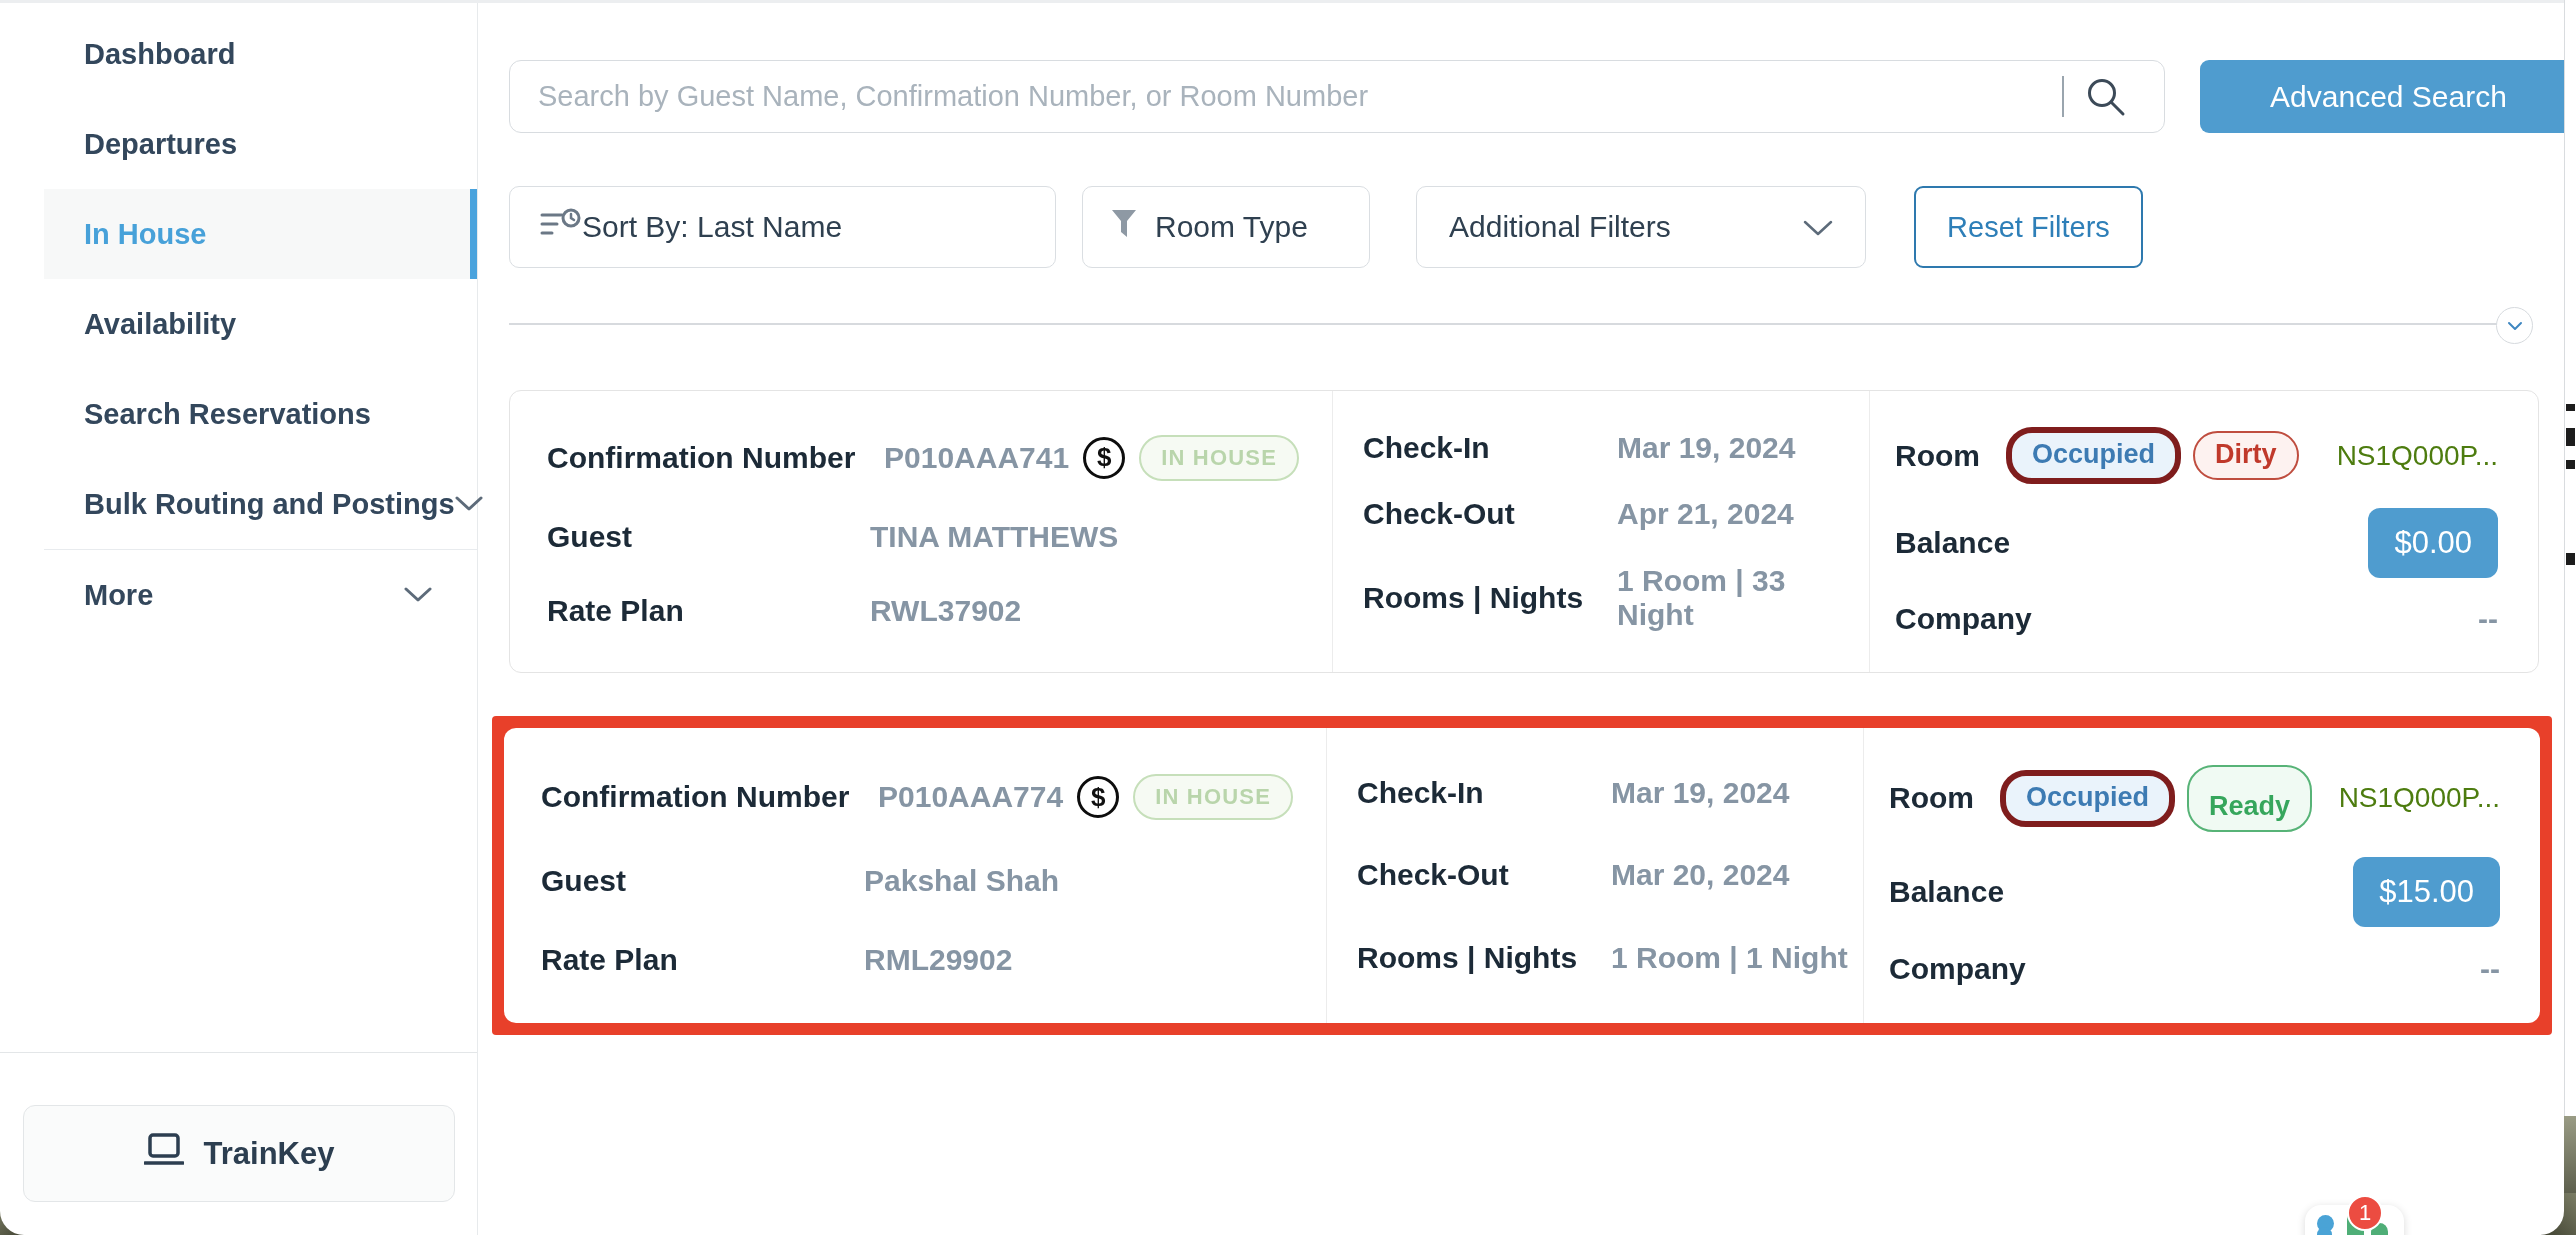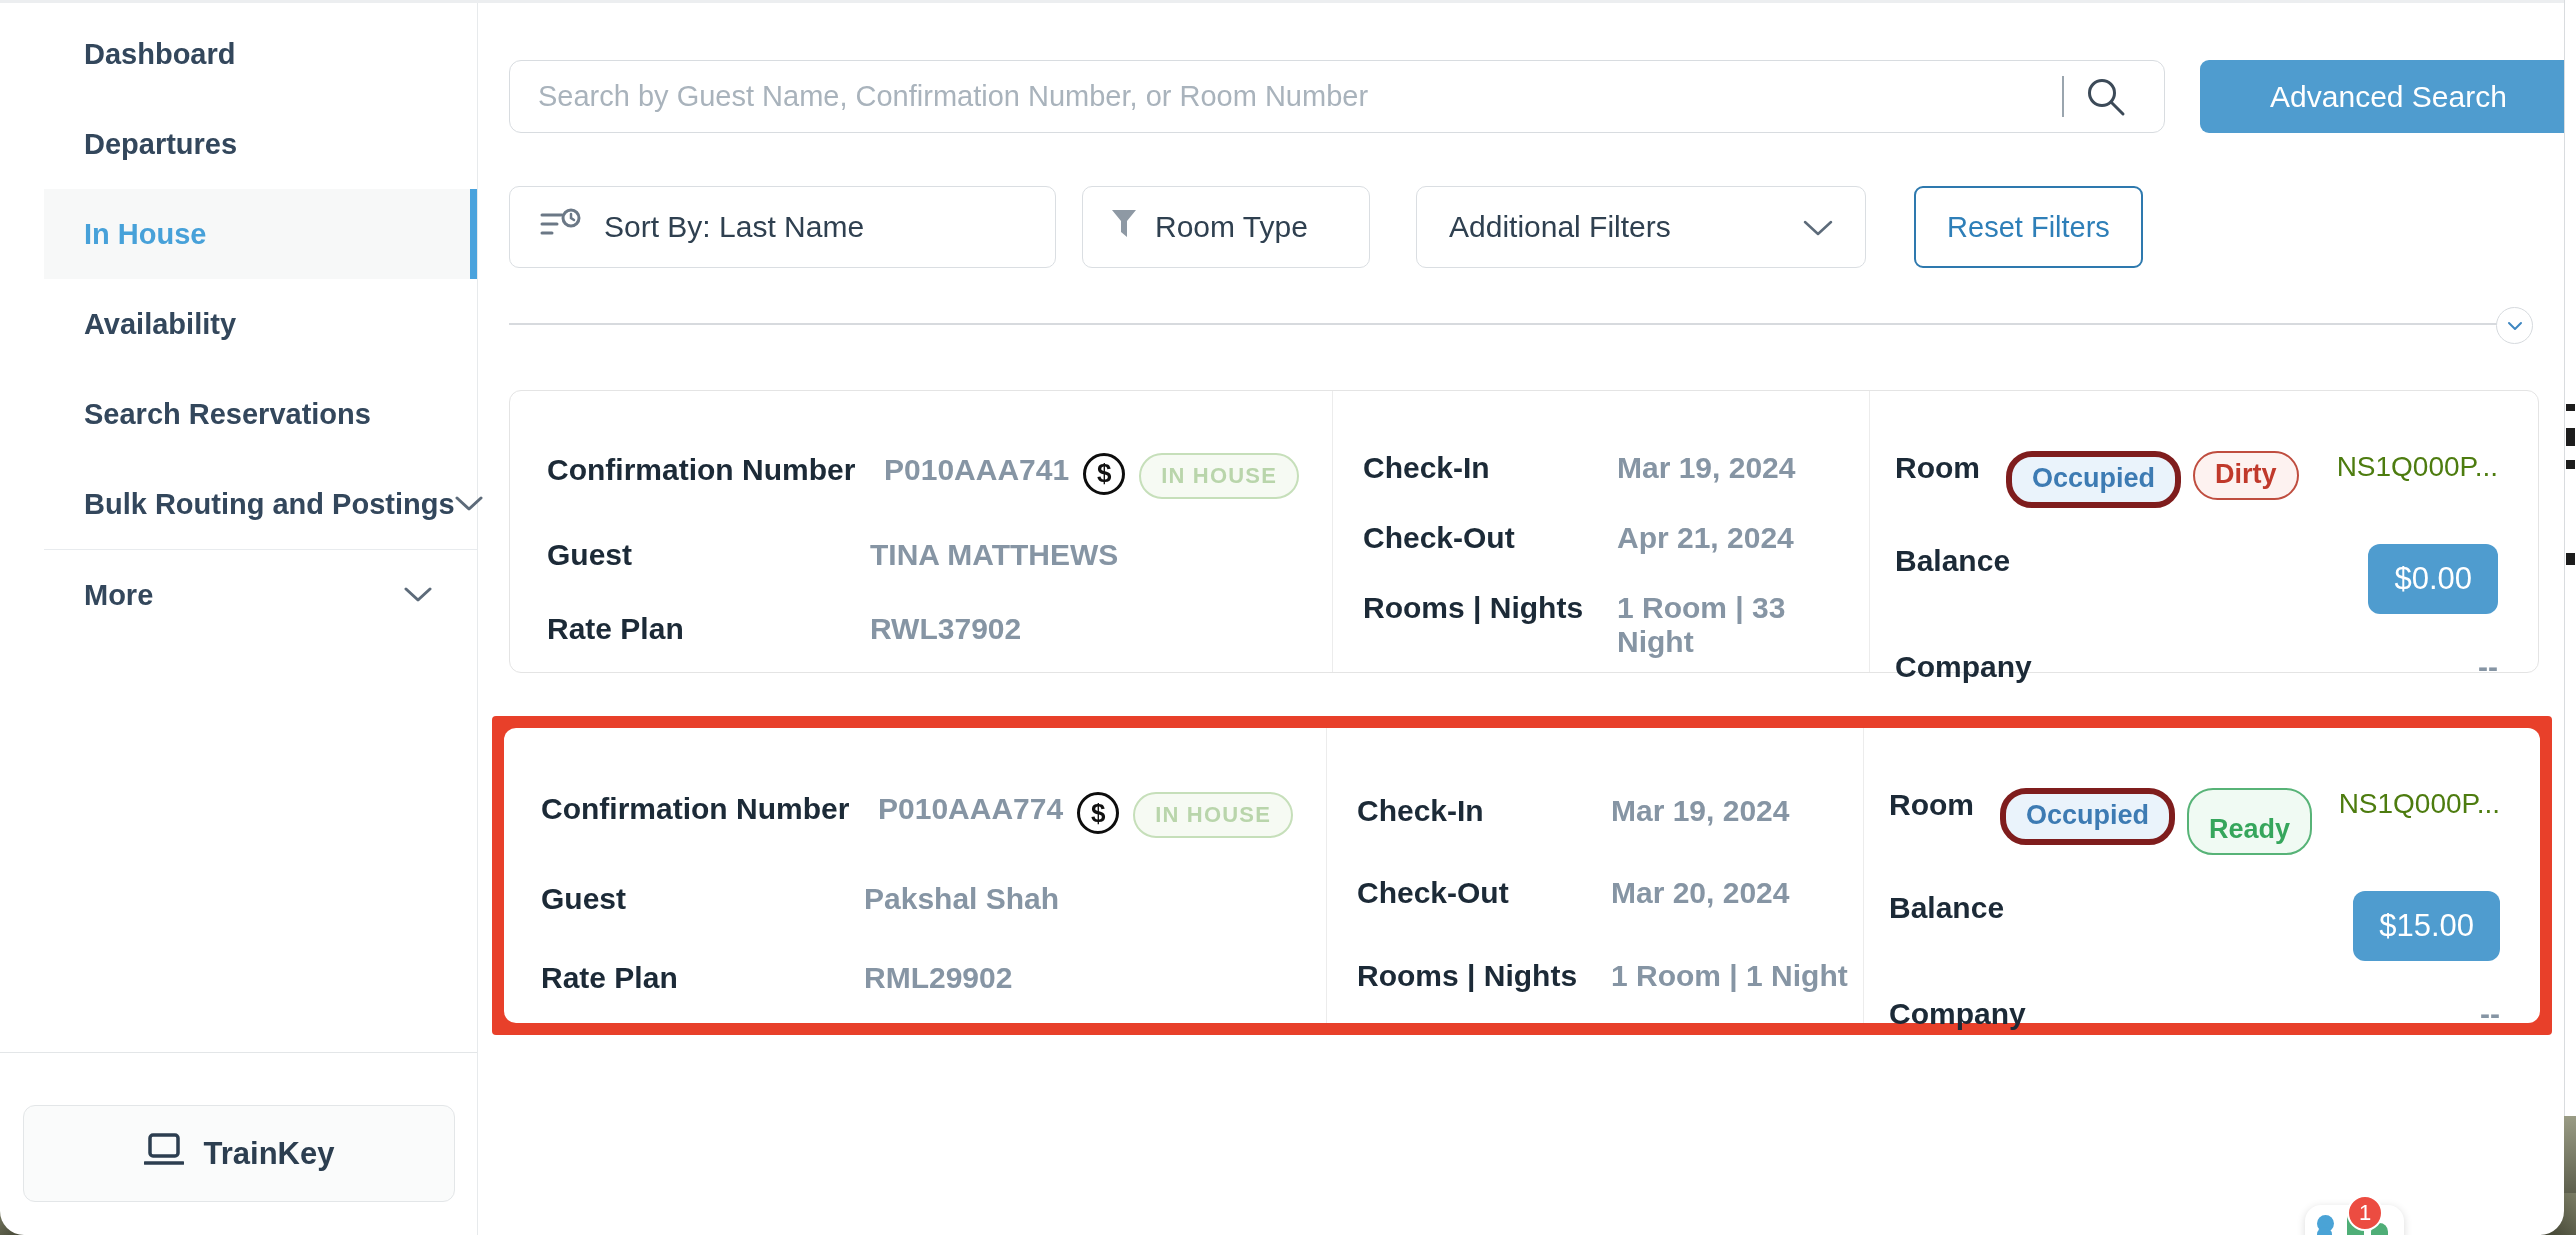--- a/index.html
+++ b/index.html
@@ -28,21 +28,21 @@
                   font-family:"Liberation Sans", sans-serif; font-size:29px; color:#3c4a58; outline:none; }
   .search-input::placeholder { color:#a9b3bc; }
   .search-sep { position:absolute; right:101px; top:16px; width:2px; height:41px; background:#9aa5ae; }
   .search-icon { position:absolute; right:38px; top:16px; cursor:pointer; }
 
   .advanced-btn { position:absolute; left:2200px; top:60px; width:377px; height:73px; background:#4f9ccf; border:none;
                   border-radius:9px; color:#fff; font-family:"Liberation Sans", sans-serif; font-size:30px; font-weight:500; cursor:pointer; }
 
   .filter-btn { position:absolute; top:186px; height:82px; background:#fff; border:1.5px solid #dadee2; border-radius:10px;
                 display:flex; align-items:center; font-size:30px; color:#2f4050; cursor:pointer; }
-  .sort-btn { left:509px; width:547px; padding-left:30px; gap:22px; }
+  .sort-btn { left:509px; width:547px; padding-left:30px; }
   .roomtype-btn { left:1082px; width:288px; padding-left:28px; gap:18px; }
   .additional-btn { left:1416px; width:450px; padding:0 32px; justify-content:space-between; }
   .reset-btn { position:absolute; left:1914px; top:186px; width:229px; height:82px; background:#fff; border:2px solid #2e79ae;
                border-radius:9px; color:#2e7fb8; font-family:"Liberation Sans", sans-serif; font-size:29px; font-weight:500; cursor:pointer; }
 
   .list-divider { position:absolute; left:509px; top:323px; width:2002px; height:2px; background:#d7dade; }
   .divider-toggle { position:absolute; left:2496px; top:307px; width:37px; height:37px; border:1.5px solid #d6dade; border-radius:50%;
                     background:#fff; display:flex; align-items:center; justify-content:center; cursor:pointer; }
 
   
@@ -51,21 +51,21 @@
   .card1 { top:390px; }
   .hl-frame { position:absolute; left:492px; top:716px; width:2060px; height:319px; background:#e8402a; border-radius:4px;
               padding:12px; cursor:pointer; }
   .res-card-inner { width:100%; height:100%; background:#fff; border-radius:12px; display:flex; }
 
   .col { display:flex; flex-direction:column; justify-content:space-around; padding-top:24px; padding-bottom:24px; }
   .col-left { width:822px; padding-left:37px; padding-right:20px; }
   .col-mid { width:537px; padding-left:30px; border-left:1px solid #ececec; }
   .col-right { flex:1; padding-left:25px; padding-right:40px; border-left:1px solid #ececec; }
 
-  .row { display:flex; align-items:flex-start;margin-top:36px; }
+  .row { display:flex; align-items:center; }
   .lbl { font-size:30px; font-weight:700; color:#1c2a37; }
   .col-left .lbl { width:323px; flex:none; }
   .col-mid .lbl { width:254px; flex:none; }
   .val { font-size:30px; font-weight:600; color:#8695a4; }
   .conf-row { gap:14px; }
   .dollar-icon { width:42px; height:42px; border:3.5px solid #0d0d0d; border-radius:50%; display:flex; align-items:center;
                  justify-content:center; font-size:26px; font-weight:700; color:#111; flex:none; }
   .pill { border-radius:26px; white-space:nowrap; }
   .pill-inhouse { font-size:22px; font-weight:600; letter-spacing:1.2px; color:#b9d5ab; border:2.5px solid #c6dfba;
                   background:#f6faf3; padding:8px 20px; }

